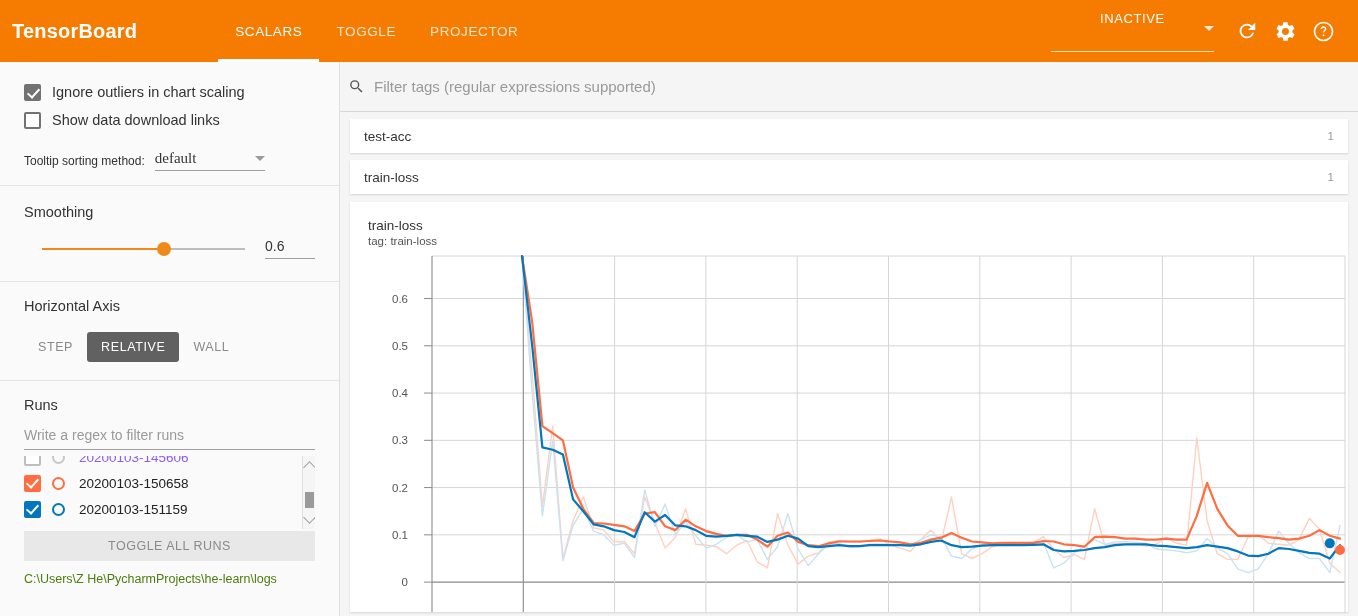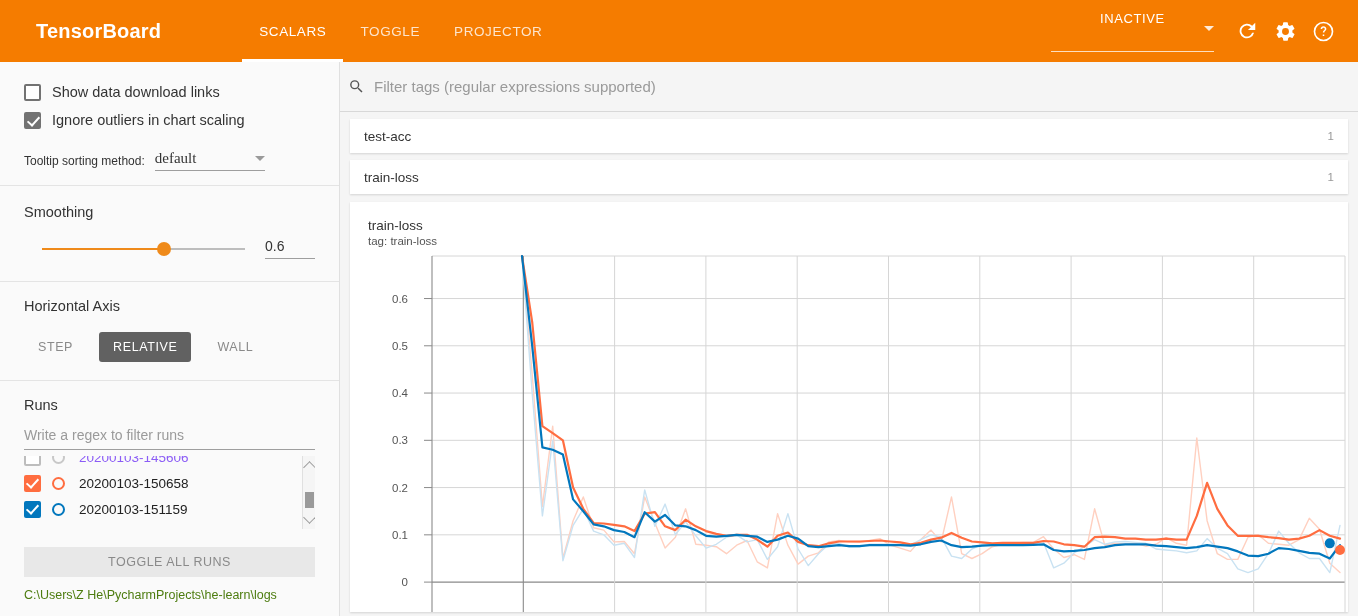--- a/index.html
+++ b/index.html
@@ -17,21 +17,21 @@
     width: 1358px; height: 62px;
     background: #f57c00;
     display: flex; align-items: center;
     z-index: 20;
   }
   .brand {
     color: #fff;
     font-size: 20px;
     font-weight: bold;
     letter-spacing: .2px;
-    margin-left: 36px;
+    margin-left: 12px;
     white-space: nowrap;
   }
   .nav-tabs { display: flex; align-items: center; height: 62px; margin-left: 81px; }
   .nav-tab {
     position: relative;
     height: 62px;
     display: flex; align-items: center;
     padding: 0 17px;
     color: rgba(255,255,255,.80);
     font-size: 13.5px;
@@ -154,21 +154,21 @@
   }
   .slider-value {
     margin-left: 20px;
     width: 60px;
     font-size: 14px; color: #333;
     border-bottom: 1px solid #9e9e9e;
     padding-bottom: 4px;
     text-align: left;
   }
 
-  .axis-btns { display: flex; align-items: flex-end; gap: 12px; }
+  .axis-btns { display: flex; align-items: flex-end; }
   .axis-btn {
     font-size: 12.5px;
     letter-spacing: .6px;
     color: #8a8a8a;
     padding: 8px 14px;
     border-radius: 3px;
     cursor: pointer;
     white-space: nowrap;
   }
   .axis-btn.active { background: #616161; color: #fff; }
@@ -229,21 +229,21 @@
   }
   .sb-arrow.up { top: 7px; transform: rotate(45deg); }
   .sb-arrow.down { bottom: 7px; transform: rotate(225deg); }
   .sb-thumb {
     position: absolute; left: 2px; top: 36px;
     width: 9px; height: 16px;
     background: #9a9a9a;
   }
 
   .toggle-all {
-    margin-top: 18px;
+    margin-top: 2px;
     height: 30px;
     background: #e8e8e8;
     color: #8a8a8a;
     font-size: 12.5px;
     letter-spacing: .5px;
     display: flex; align-items: center; justify-content: center;
     cursor: pointer;
   }
   .logdir {
     margin-top: 11px;
@@ -342,26 +342,26 @@
         </svg>
       </span>
     </div>
   </div>
 </div>
 
 <div class="sidebar">
 
   <div class="sb-section">
     <div class="cb-row">
+      <span class="cb-box checked"></span>
+      <span class="cb-label">Ignore outliers in chart scaling</span>
+    </div>
+    <div class="cb-row">
       <span class="cb-box"></span>
       <span class="cb-label">Show data download links</span>
-    </div>
-    <div class="cb-row">
-      <span class="cb-box checked"></span>
-      <span class="cb-label">Ignore outliers in chart scaling</span>
     </div>
 
     <div class="tooltip-row">
       <span class="tooltip-label">Tooltip sorting method:</span>
       <div class="tooltip-select">
         <span class="tooltip-select-value">default</span>
         <span class="caret-grey"></span>
       </div>
     </div>
   </div>

